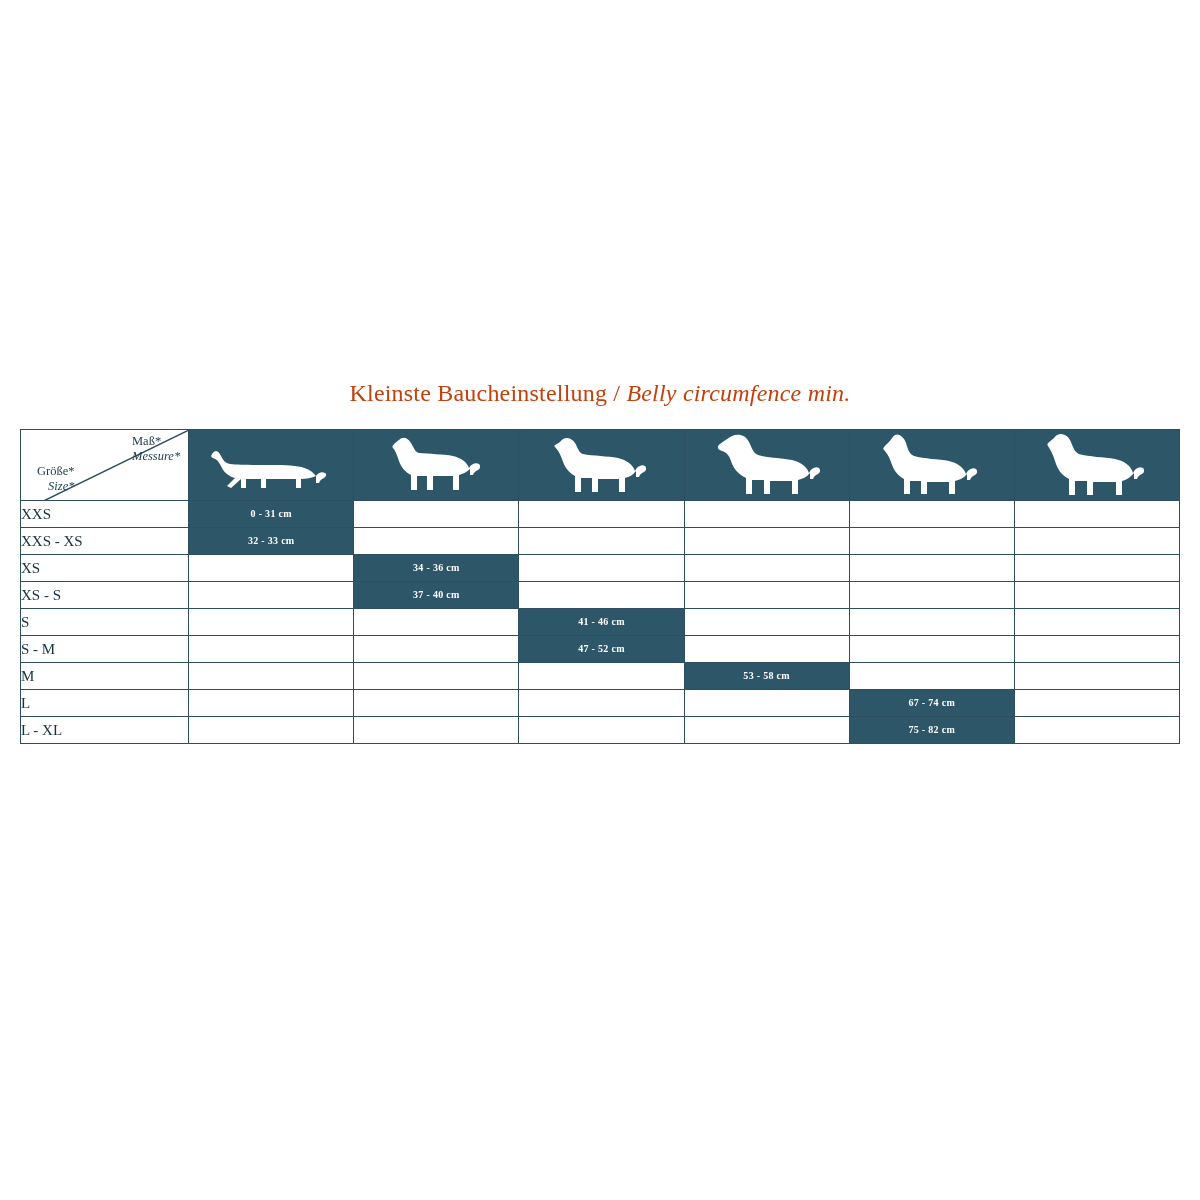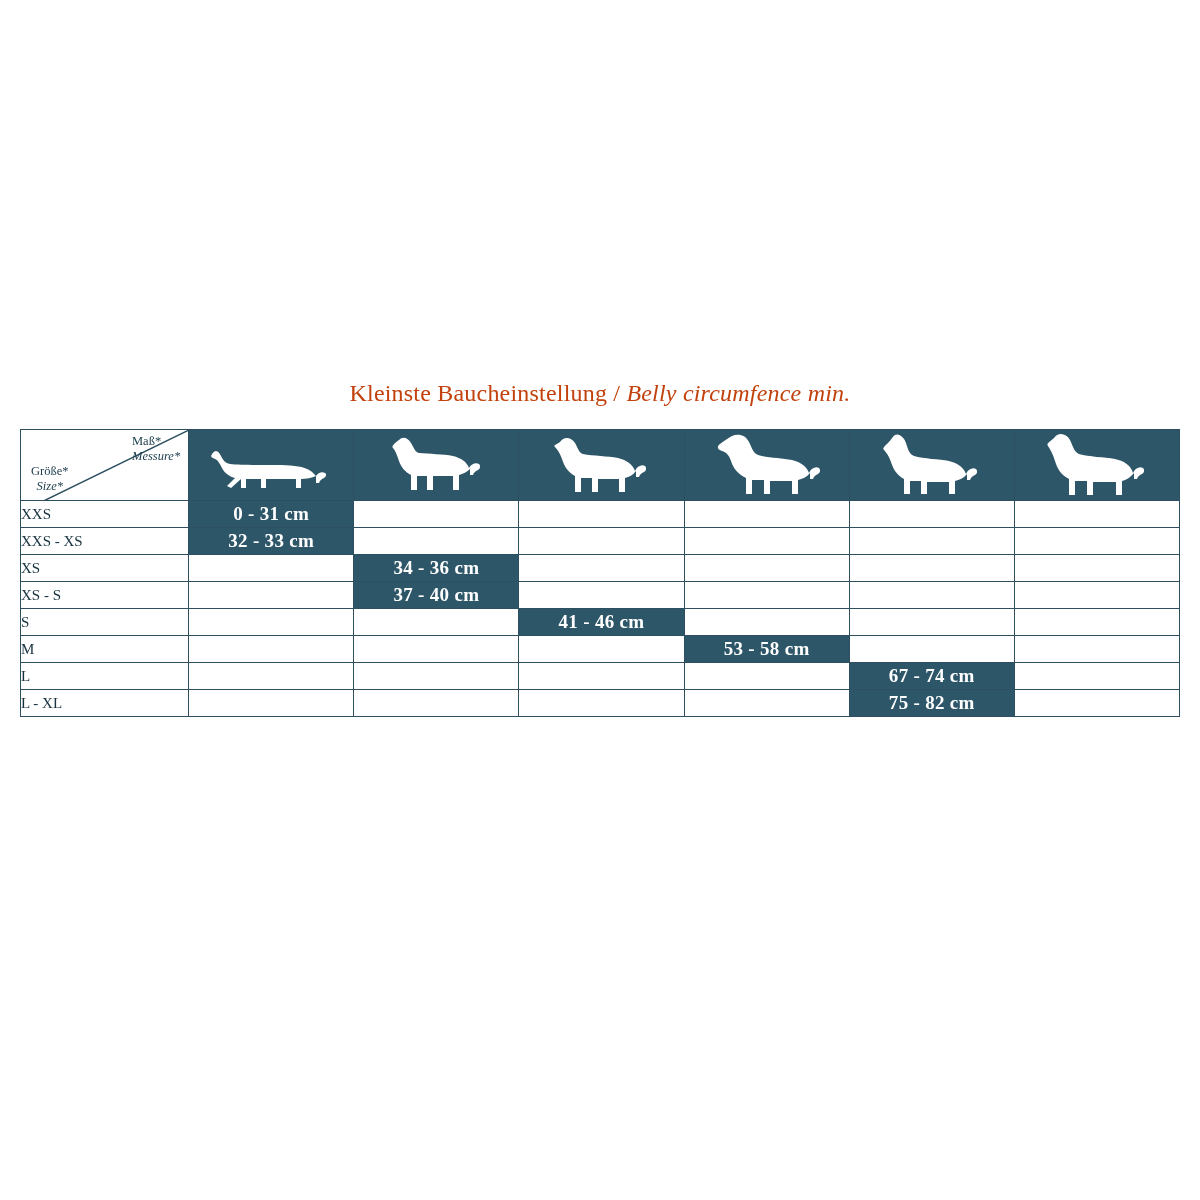--- a/index.html
+++ b/index.html
@@ -63,25 +63,25 @@
     right: 8px;
     top: 4px;
     font-size: 12.5px;
     line-height: 1.22;
     text-align: left;
     color: #1b3b4b;
   }
   .corner-cell .mass .en { font-style: italic; }
   .corner-cell .groesse {
     position: absolute;
-    left: 10px;
+    left: 16px;
     bottom: 6px;
     font-size: 12.5px;
     line-height: 1.22;
-    text-align: center;
+    text-align: right;
     color: #1b3b4b;
     margin-top: 22px;
   }
   .corner-cell .groesse .en { font-style: italic; }
 
   .dog-cell {
     background: #2d5668;
     text-align: center;
     vertical-align: middle;
   }
@@ -98,21 +98,21 @@
     white-space: nowrap;
   }
   td.val {
     background: #ffffff;
     height: 26px;
   }
   td.val.filled {
     background: #2d5668;
     color: #ffffff;
     text-align: center;
-    font-size: 19px;
+    font-size: 10px;
     font-weight: bold;
     letter-spacing: 0.3px;
     line-height: 26px;
     white-space: nowrap;
   }
 </style>
 </head>
 <body>
 
 <div id="sizechart">
@@ -214,20 +214,29 @@
         <tr class="data-row">
           <td class="size-label">S</td>
           <td class="val"></td>
           <td class="val"></td>
           <td class="val filled">41 - 46 cm</td>
           <td class="val"></td>
           <td class="val"></td>
           <td class="val"></td>
         </tr>
         <tr class="data-row">
+          <td class="size-label">S - M</td>
+          <td class="val"></td>
+          <td class="val"></td>
+          <td class="val filled">47 - 52 cm</td>
+          <td class="val"></td>
+          <td class="val"></td>
+          <td class="val"></td>
+        </tr>
+        <tr class="data-row">
           <td class="size-label">M</td>
           <td class="val"></td>
           <td class="val"></td>
           <td class="val"></td>
           <td class="val filled">53 - 58 cm</td>
           <td class="val"></td>
           <td class="val"></td>
         </tr>
         <tr class="data-row">
           <td class="size-label">L</td>

